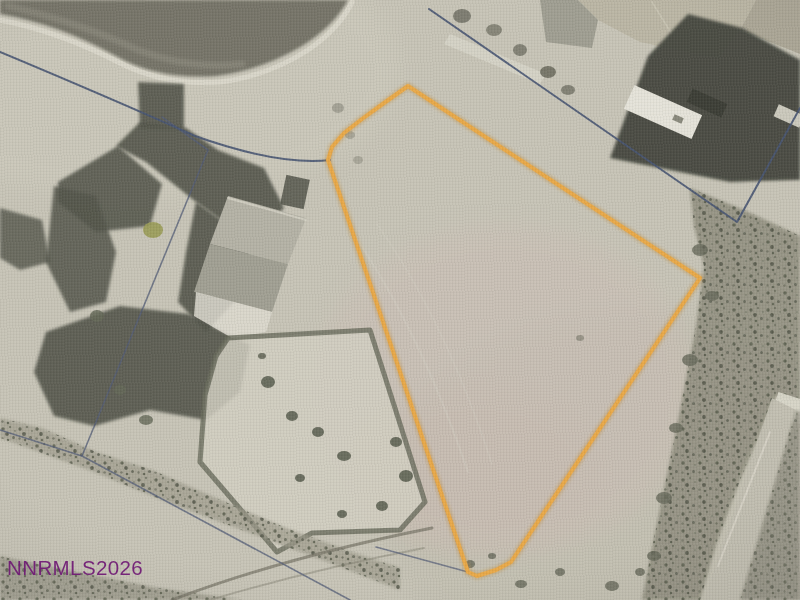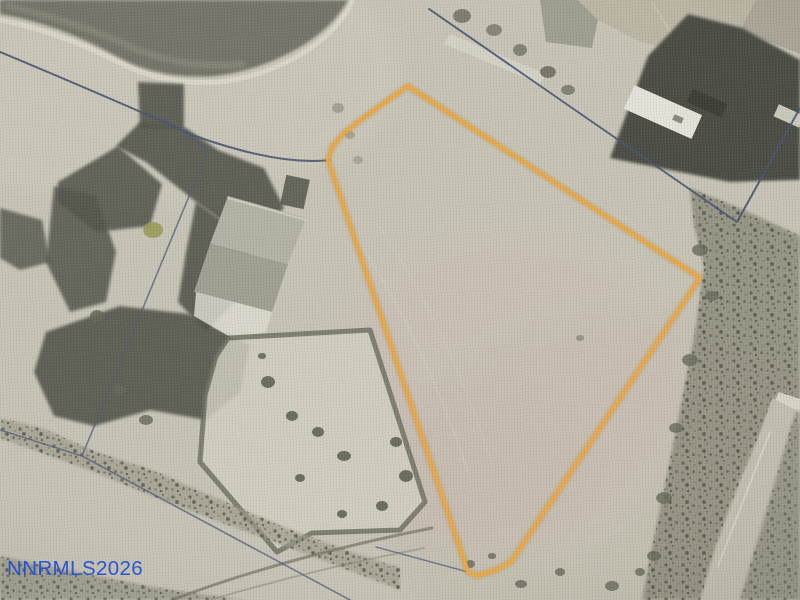--- a/index.html
+++ b/index.html
@@ -128,14 +128,14 @@
         <polyline points="376,547 468,572" fill="none" stroke="#4a5470" stroke-width="1.6" stroke-linecap="round" stroke-linejoin="round" opacity="0.7"></polyline>
         <polyline points="328,162 390,345 462,558" fill="none" stroke="#4a5470" stroke-width="1.4" stroke-linecap="round" stroke-linejoin="round" opacity="0.45"></polyline>
         <path d="M0,52 Q110,98 195,136 Q280,166 330,160" fill="none" stroke="#3e4c6b" stroke-width="2" stroke-linecap="round" stroke-linejoin="round" opacity="0.9"></path>
         <polyline points="429,9 737,222 800,108" fill="none" stroke="#3e4c6b" stroke-width="2" stroke-linecap="round" stroke-linejoin="round" opacity="0.9"></polyline>
         <polygon points="408,86 384,103 362,119 344,133 332,147 328,160 468,572 477,576 496,570 511,562 700,278" fill="none" stroke="#c2811c" stroke-width="7" stroke-linecap="round" stroke-linejoin="round" opacity="0.35" filter="url(#soft2)"></polygon>
         <polygon points="408,86 384,103 362,119 344,133 332,147 328,160 468,572 477,576 496,570 511,562 700,278" fill="none" stroke="#eca63e" stroke-width="4" stroke-linecap="round" stroke-linejoin="round" opacity="0.97" filter="url(#soft1)"></polygon>
       </g>
   </svg>
   <div class="moire"></div>
   <div class="vignette"></div>
-  <div class="watermark" style="color: #1d4ed8;">NNRMLS2026</div>
+  <div class="watermark" style="color: #701a75;">NNRMLS2026</div>
 </div>
 
 </body></html>

